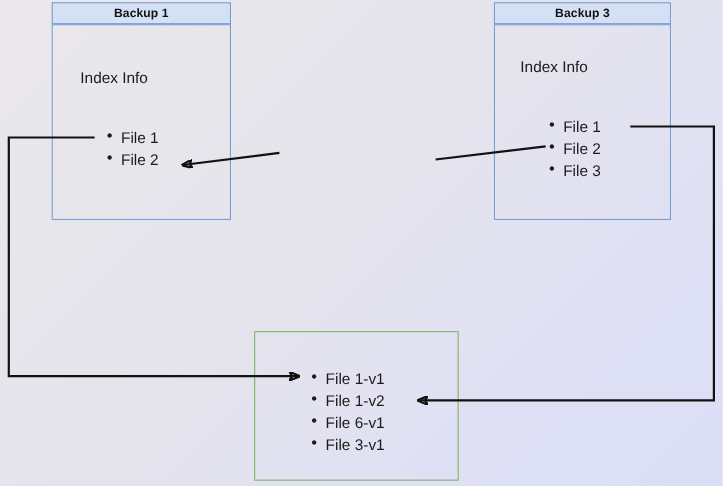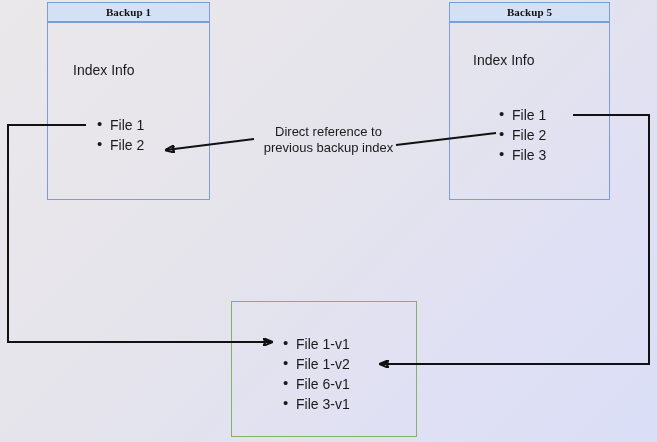--- a/index.html
+++ b/index.html
@@ -29,21 +29,20 @@
     box-sizing: border-box;
     border: 1px solid #7b9ed4;
     background: #d4e1f5;
     font-size: 11px;
     font-weight: bold;
     color: #111;
     display: flex;
     align-items: center;
     justify-content: center;
     letter-spacing: 0.1px;
-    font-family: Liberation Serif, serif;
   }
   .box-green {
     border-color: #82b366;
   }
   .box-header-green {
     border-color: #82b366;
     background: #d5e8d4;
   }
   .index-label {
     position: absolute;
@@ -103,42 +102,38 @@
     <span>Backup 1</span>
   </div>
   <div class="box" style="left:47px; top:22px; width:163px; height:178px;"></div>
   <div class="index-label" style="left:73px; top:62px;">Index Info</div>
   <ul class="filelist" style="left:95px; top:115px;">
     <li>File 1</li>
     <li>File 2</li>
   </ul>
 
   <div class="box-header" style="left:449px; top:2px; width:161px; height:20px;">
-    <span>Backup 5</span>
+    <span>Backup 3</span>
   </div>
   <div class="box" style="left:449px; top:22px; width:161px; height:178px;"></div>
   <div class="index-label" style="left:473px; top:52px;">Index Info</div>
   <ul class="filelist" style="left:497px; top:105px;">
     <li>File 1</li>
     <li>File 2</li>
     <li>File 3</li>
   </ul>
 
   <div class="box box-green" style="left:231px; top:301px; width:186px; height:136px;"></div>
   <ul class="filelist" style="left:281px; top:334px;text-align:center;">
     <li>File 1-v1</li>
     <li>File 1-v2</li>
     <li>File 6-v1</li>
     <li>File 3-v1</li>
   </ul>
 
-  <div class="center-note" style="left:247px; top:124px; width:163px;">
-    <div>Direct reference to</div>
-    <div>previous backup index</div>
-  </div>
 
   <svg class="arrows" viewBox="0 0 657 442">
     <defs>
       <marker id="arrowhead" markerWidth="10" markerHeight="8" refX="9" refY="4" orient="auto" markerUnits="userSpaceOnUse">
         <path d="M0,0 L10,4 L0,8 L2.6,4 Z" fill="#111111" stroke="none"></path>
       </marker>
     </defs>
 
     <path d="M86,125 L8,125 L8,342 L272,342" marker-end="url(#arrowhead)"></path>
 

